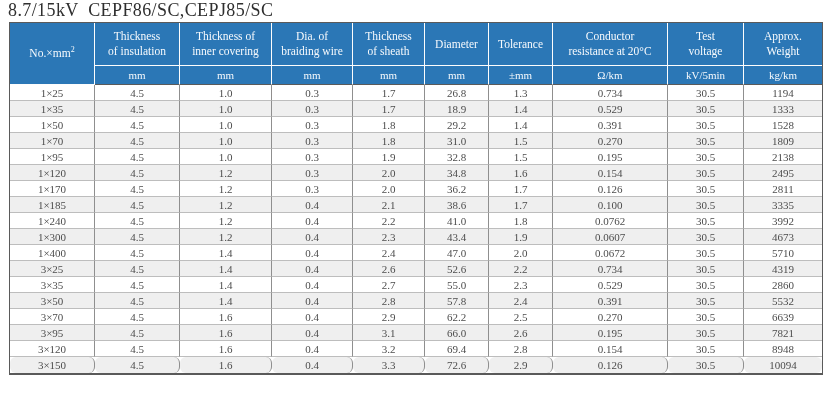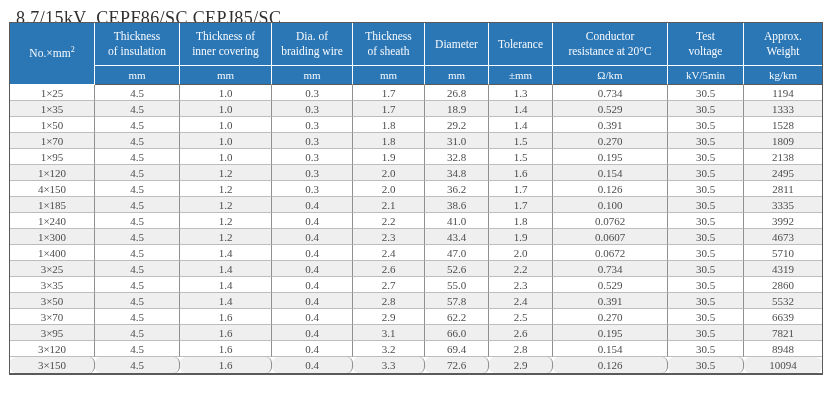--- a/index.html
+++ b/index.html
@@ -12,21 +12,21 @@
     width: 830px;
     height: 411px;
     background: #ffffff;
     font-family: "Liberation Serif", serif;
     overflow: hidden;
   }
   .title {
     position: absolute;
     left: 8px;
     top: 0px;
-    margin: 8px;
+    margin: 0;
     font-size: 18px;
     font-weight: 400;
     color: #2f2f2f;
     letter-spacing: 0.4px;
     white-space: pre;
     font-family: "Liberation Serif", serif;
   }
   .table-frame {
     position: absolute;
     left: 9px;
@@ -196,21 +196,21 @@
             <td>1.2</td>
             <td>0.3</td>
             <td>2.0</td>
             <td>34.8</td>
             <td>1.6</td>
             <td>0.154</td>
             <td>30.5</td>
             <td>2495</td>
           </tr>
           <tr>
-            <td>4×150</td>
+            <td>1×170</td>
             <td>4.5</td>
             <td>1.2</td>
             <td>0.3</td>
             <td>2.0</td>
             <td>36.2</td>
             <td>1.7</td>
             <td>0.126</td>
             <td>30.5</td>
             <td>2811</td>
           </tr>

